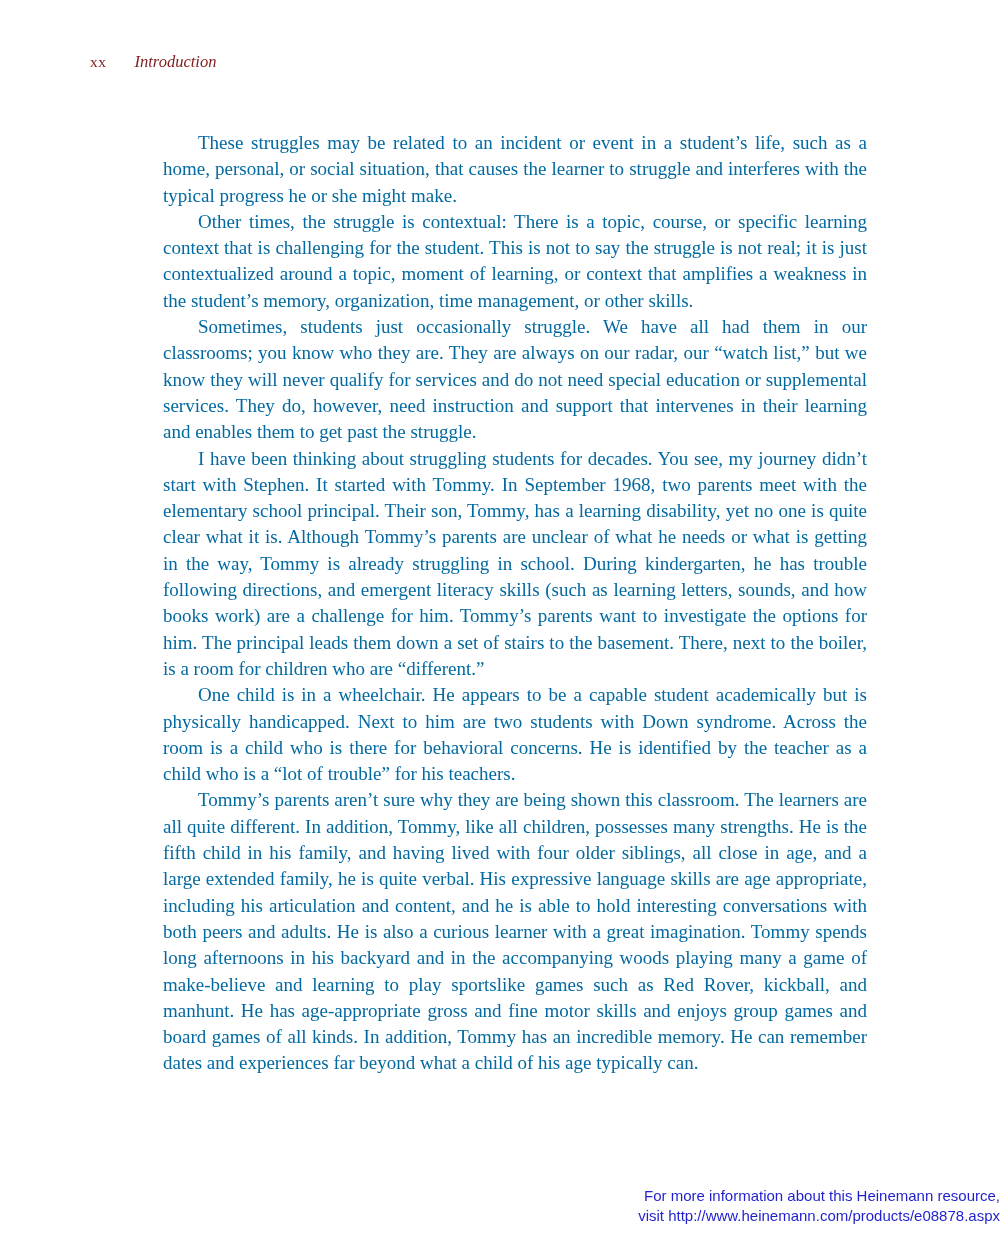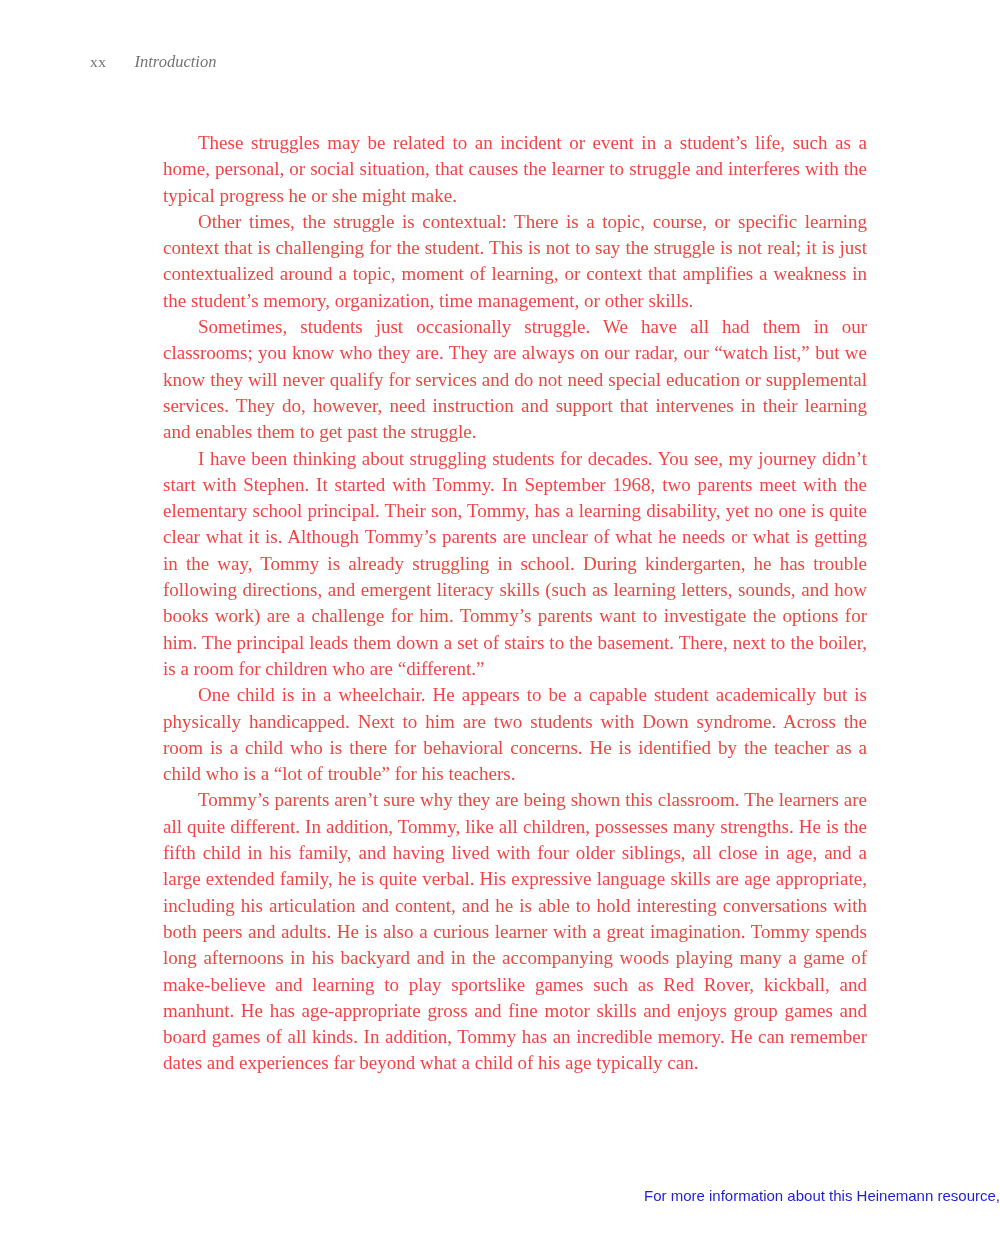--- a/index.html
+++ b/index.html
@@ -14,42 +14,42 @@
     font-family: "Liberation Serif", serif;
     overflow: hidden;
   }
 
   
   .running-head {
     position: absolute;
     top: 52px;
     left: 90px;
     font-size: 15.5px;
-    color: #737373;
+    color: #7f1d1d;
     white-space: nowrap;
   }
   .folio {
     display: inline-block;
     margin-right: 28px;
     letter-spacing: 0.5px;
   }
   .chapter-title {
     font-style: italic;
     font-size: 16.5px;
   }
 
   
   .body-text {
     position: absolute;
     top: 130px;
     left: 163px;
     width: 704px;
     font-size: 19px;
     line-height: 26.3px;
-    color: #ef4444;
+    color: #0369a1;
     text-align: justify;
     hyphens: auto;
     -webkit-hyphens: auto;
   }
   .body-text p {
     margin: 0;
     padding: 0;
     text-indent: 35px;
   }
 
@@ -82,15 +82,16 @@
     <p>These struggles may be related to an incident or event in a student’s life, such as a home, personal, or social situation, that causes the learner to struggle and interferes with the typical progress he or she might make.</p>
     <p>Other times, the struggle is contextual: There is a topic, course, or specific learning context that is challenging for the student. This is not to say the struggle is not real; it is just contextualized around a topic, moment of learning, or context that amplifies a weakness in the student’s memory, organization, time management, or other skills.</p>
     <p>Sometimes, students just occasionally struggle. We have all had them in our classrooms; you know who they are. They are always on our radar, our “watch list,” but we know they will never qualify for services and do not need special education or supplemental services. They do, however, need instruction and support that intervenes in their learning and enables them to get past the struggle.</p>
     <p>I have been thinking about struggling students for decades. You see, my journey didn’t start with Stephen. It started with Tommy. In September 1968, two parents meet with the elementary school principal. Their son, Tommy, has a learning disability, yet no one is quite clear what it is. Although Tommy’s parents are unclear of what he needs or what is getting in the way, Tommy is already struggling in school. During kindergarten, he has trouble following directions, and emergent literacy skills (such as learning letters, sounds, and how books work) are a challenge for him. Tommy’s parents want to investigate the options for him. The principal leads them down a set of stairs to the basement. There, next to the boiler, is a room for children who are “different.”</p>
     <p>One child is in a wheelchair. He appears to be a capable student academically but is physically handicapped. Next to him are two students with Down syndrome. Across the room is a child who is there for behavioral concerns. He is identified by the teacher as a child who is a “lot of trouble” for his teachers.</p>
     <p>Tommy’s parents aren’t sure why they are being shown this classroom. The learners are all quite different. In addition, Tommy, like all children, possesses many strengths. He is the fifth child in his family, and having lived with four older siblings, all close in age, and a large extended family, he is quite verbal. His expressive language skills are age appropriate, including his articulation and content, and he is able to hold interesting conversations with both peers and adults. He is also a curious learner with a great imagination. Tommy spends long afternoons in his backyard and in the accompanying woods playing many a game of make-believe and learning to play sportslike games such as Red Rover, kickball, and manhunt. He has age-appropriate gross and fine motor skills and enjoys group games and board games of all kinds. In addition, Tommy has an incredible memory. He can remember dates and experiences far beyond what a child of his age typically can.</p>
   </main>
 
   <footer class="resource-footer">
     <div>For more information about this Heinemann resource,</div>
+    <div class="footer-link">visit http://www.heinemann.com/products/e08878.aspx</div>
   </footer>
 
 </div>
 
 </body></html>

